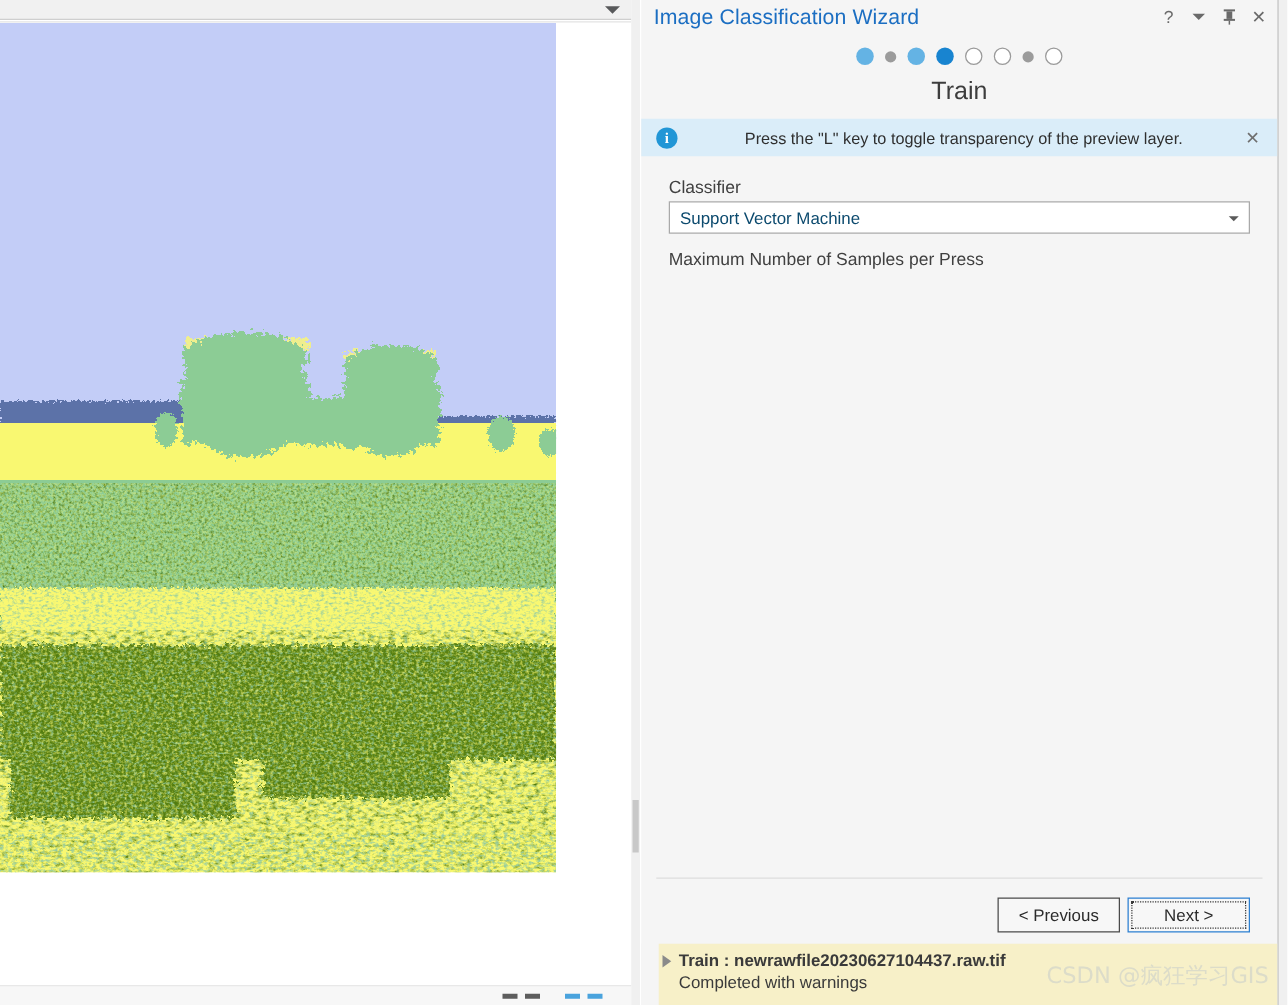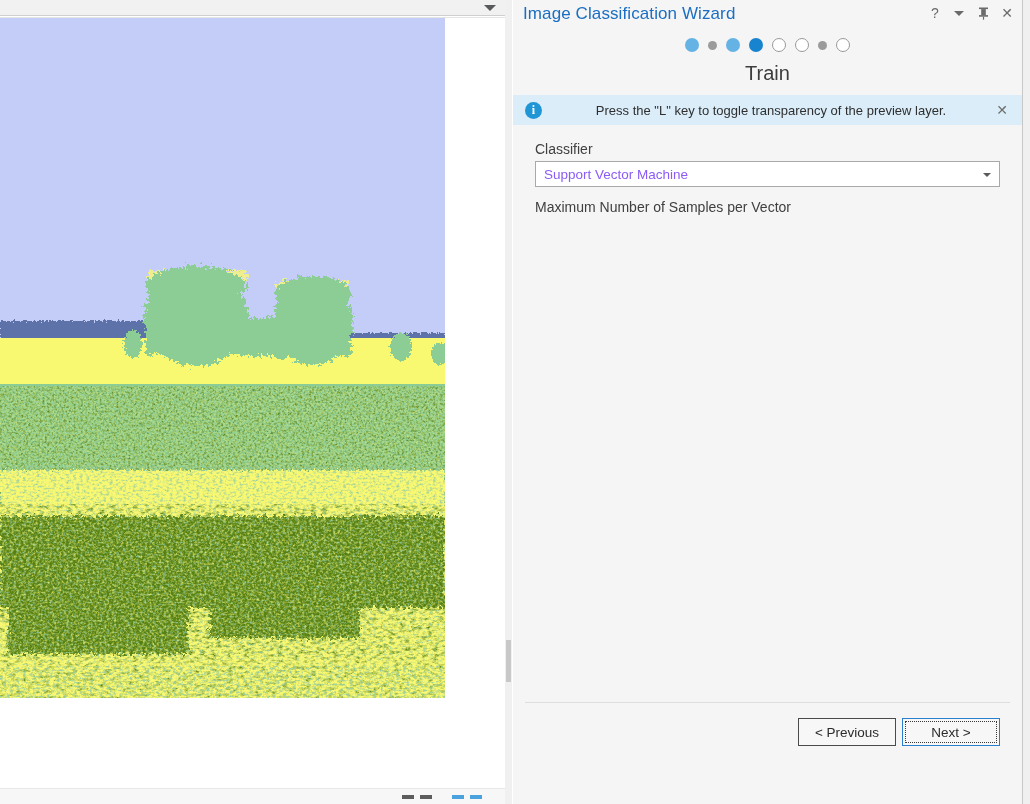--- a/index.html
+++ b/index.html
@@ -169,21 +169,21 @@
   #form-area { padding: 16px 22px 0 22px; }
   .field-label {
     font-size: 14px; color: #404040; margin-bottom: 4px;
   }
   .field-gap { height: 12px; }
   .text-input, .combo {
     width: 100%; height: 26px;
     background: #ffffff;
     border: 1px solid #a9a9a9;
     font-family: "Liberation Sans", sans-serif;
-    font-size: 13.5px; color: #8b5cf6;
+    font-size: 13.5px; color: #0c4a6e;
     padding: 0 8px;
     display: flex; align-items: center;
     outline: none;
   }
   .combo { position: relative; padding-right: 22px; }
   .combo-caret {
     position: absolute; right: 8px; top: 11px;
     width: 0; height: 0;
     border-left: 4px solid transparent;
     border-right: 4px solid transparent;
@@ -423,28 +423,36 @@
 
     <div id="form-area">
       <div class="field-label">Classifier</div>
       <div class="combo">
         <span>Support Vector Machine</span>
         <span class="combo-caret"></span>
       </div>
 
       <div class="field-gap"></div>
 
-      <div class="field-label">Maximum Number of Samples per Vector</div>
+      <div class="field-label">Maximum Number of Samples per Press</div>
     </div>
 
     <div id="footer-sep"></div>
 
     <div id="footer-buttons">
       <div class="wiz-btn">&lt; Previous</div>
       <div class="wiz-btn focused">
         <span>Next &gt;</span>
       </div>
     </div>
 
+    <div id="status-bar">
+      <div id="status-strip">
+        <div id="status-expander"></div>
+        <div id="status-title">Train : newrawfile20230627104437.raw.tif</div>
+        <div id="status-sub">Completed with warnings</div>
+        <div id="watermark">CSDN @疯狂学习GIS</div>
+      </div>
+    </div>
   </div>
 
   <div id="panel-right-edge"></div>
 </div>
 
 </body></html>

